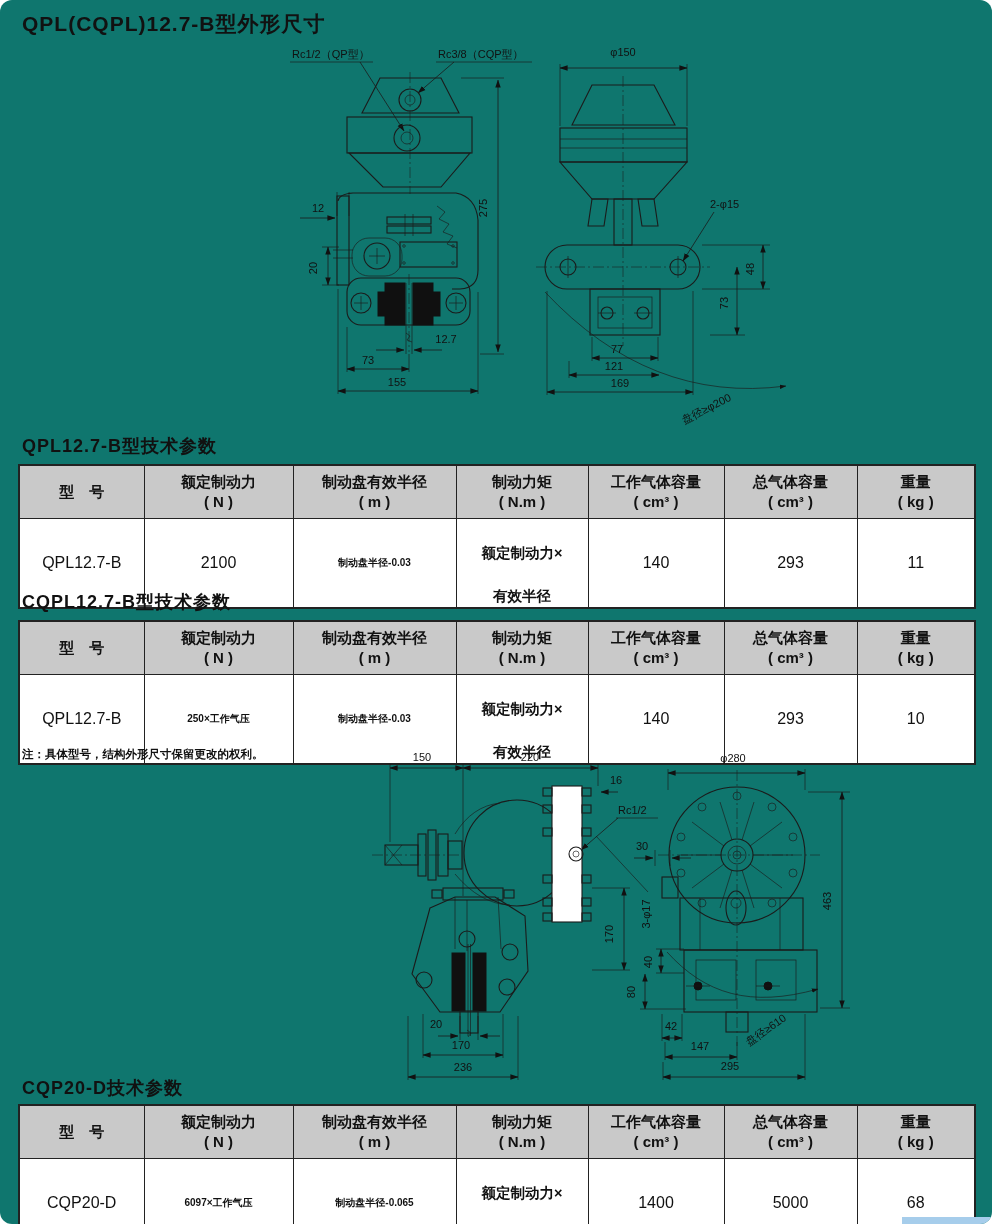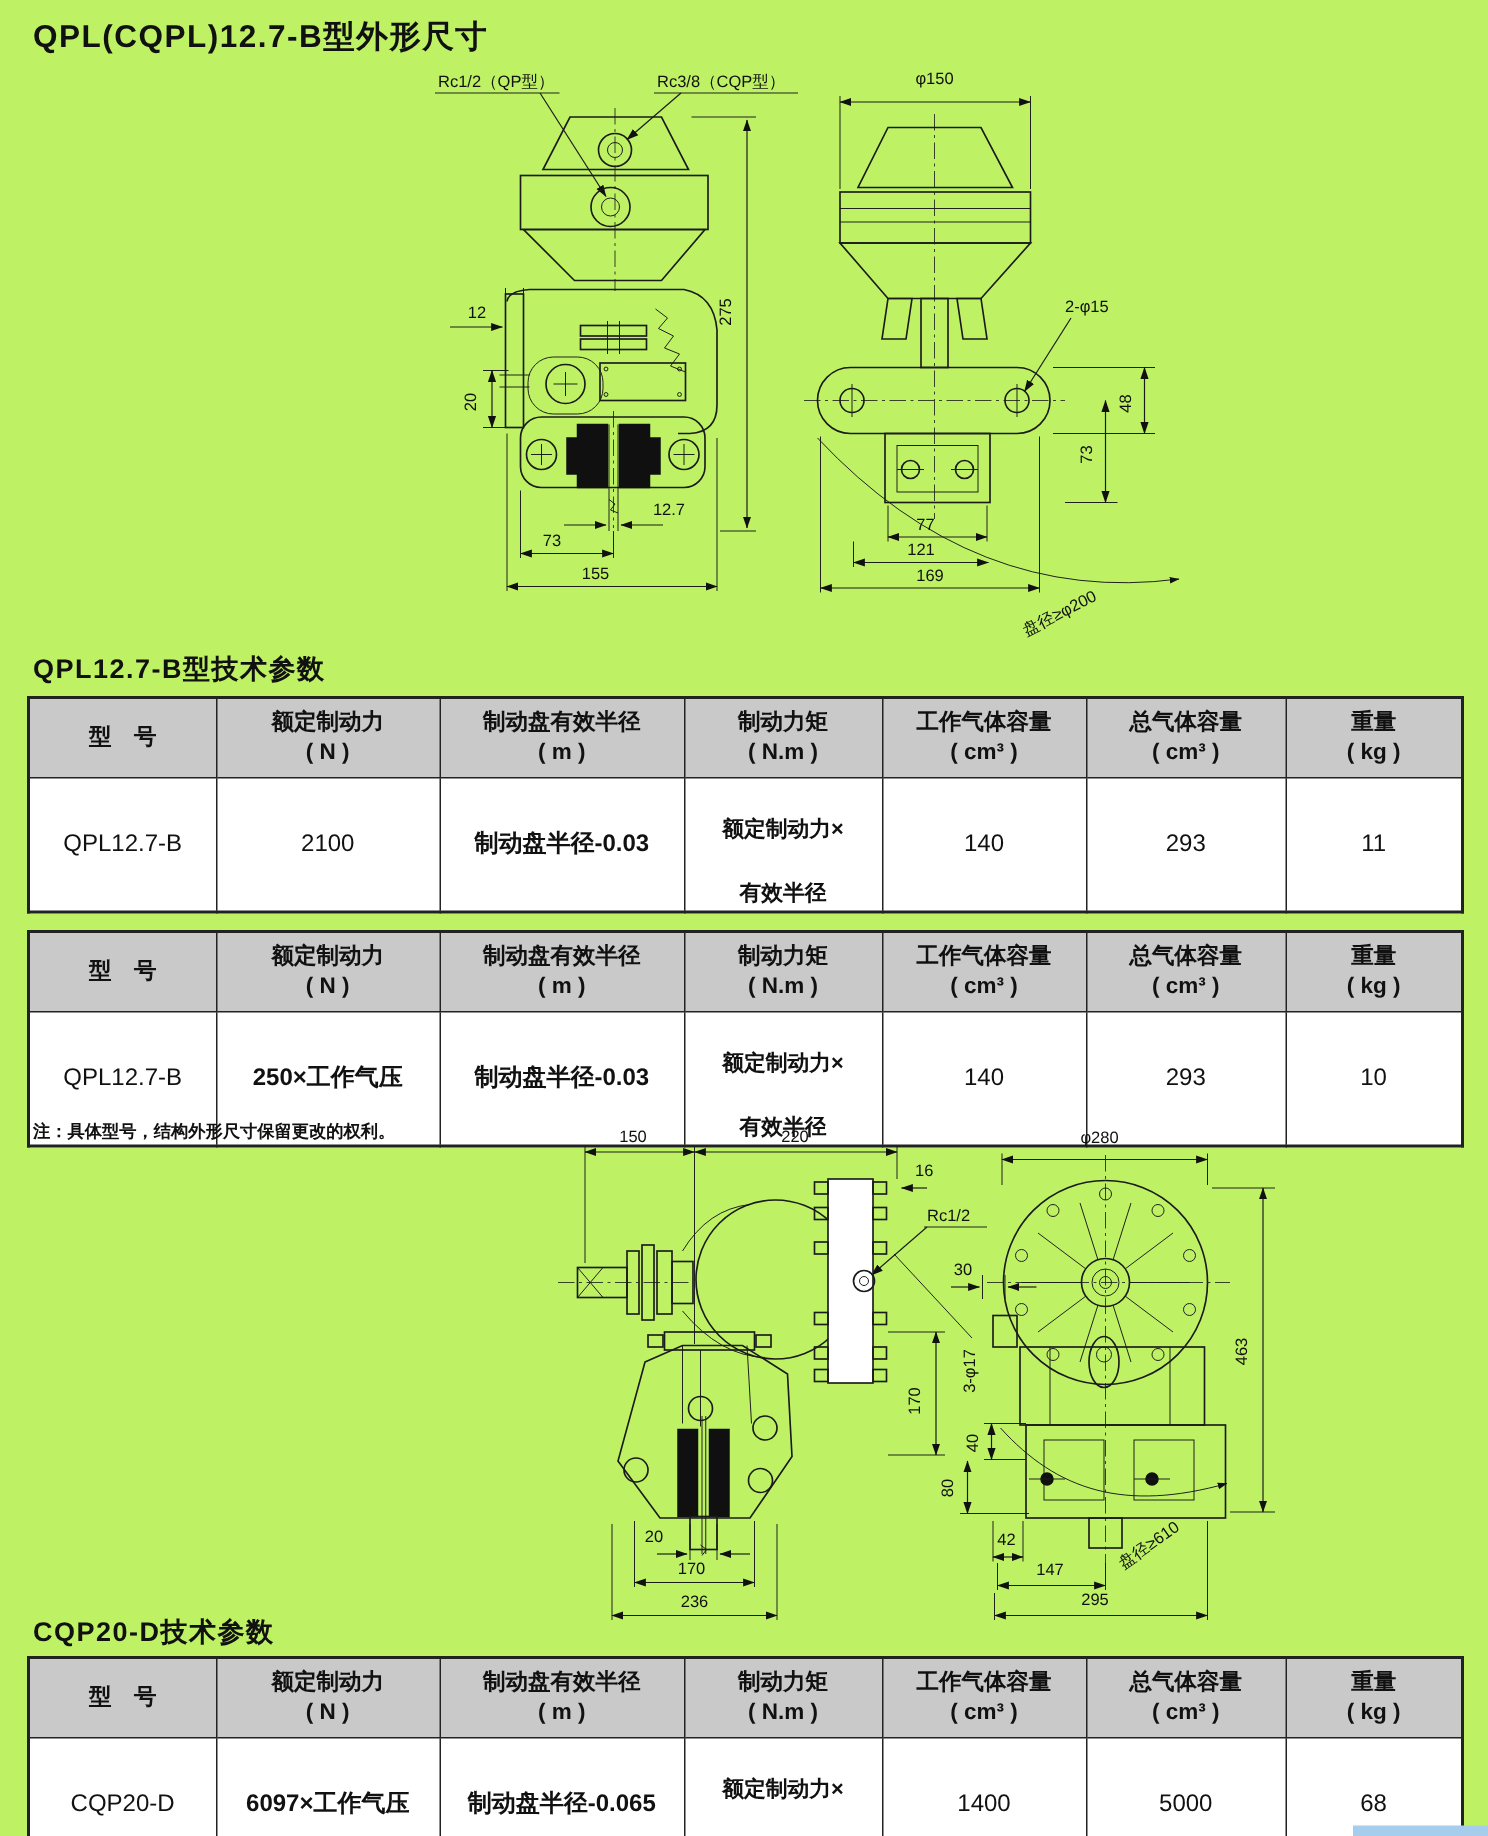--- a/index.html
+++ b/index.html
@@ -1,29 +1,29 @@
 <!DOCTYPE html>
 <html><head>
 <meta charset="utf-8">
 <style>
   html,body { margin:0; padding:0; background:#ffffff; }
-  .page { position:relative; width:992px; height:1224px; background:#bef264; overflow:hidden;
-          font-family:"Liberation Sans","DejaVu Sans",sans-serif; color:#111; }
+  .page { position:relative; width:992px; height:1224px; background:#0f766e; overflow:hidden;
+          font-family:"Liberation Sans","DejaVu Sans",sans-serif; color:#111;border-radius:12px; }
   .sec-title { position:absolute; margin:0; font-size:21px; font-weight:bold; letter-spacing:1px; }
   .tbl-title { position:absolute; margin:0; font-size:18px; font-weight:bold; letter-spacing:1px; }
   .note { position:absolute; font-size:11.5px; font-weight:bold; }
   .fig { position:absolute; }
 
   table.spec { position:absolute; border-collapse:collapse; table-layout:fixed; width:956px;
                border:2px solid #222; background:#fff; }
   .spec th, .spec td { border:1px solid #222; text-align:center; vertical-align:middle; padding:1px 2px; }
   .spec th { background:#c9c9c9; font-size:15px; font-weight:bold; line-height:20px; }
   .spec th span { display:block; }
   .spec td { font-size:16px; }
-  .spec td.cn { font-weight:bold; font-size:16px; }
+  .spec td.cn { font-weight:bold; font-size:10px; }
   .spec td span { display:block; line-height:19px; font-weight:bold; font-size:14.5px;margin-top:24px; }
   .spec tr.hrow { height:53px; }
   #tb1 tr.drow { height:52px; }
   #tb2 tr.drow { height:61px; }
   #tb3 tr.drow { height:51px; }
 
   .accent-bar { position:absolute; left:902px; top:1217px; width:90px; height:7px; background:#a6cdeb; }
 
   
   .ol { fill:none; stroke:#1b1b1b; stroke-width:1.1; }
@@ -243,20 +243,21 @@
             <span>额定制动力×</span>
             <span>有效半径</span>
           </td>
       <td>140</td>
       <td>293</td>
       <td>11</td>
     </tr>
   </tbody>
     </table>
 
+  <h2 class="tbl-title" style="left:22px; top:590px;">CQPL12.7-B型技术参数</h2>
   <table class="spec" id="tb2" style="left:18px; top:620px;">
     <colgroup>
         <col style="width:125px">
         <col style="width:149px">
         <col style="width:163px">
         <col style="width:132px">
         <col style="width:136px">
         <col style="width:133px">
         <col style="width:118px">
       </colgroup>

